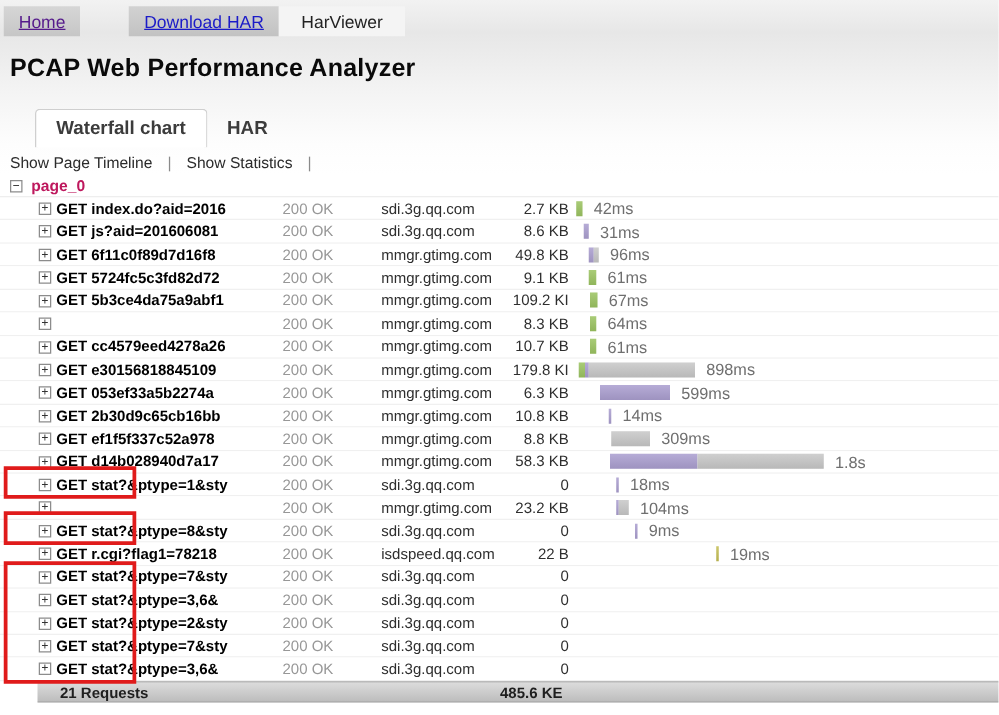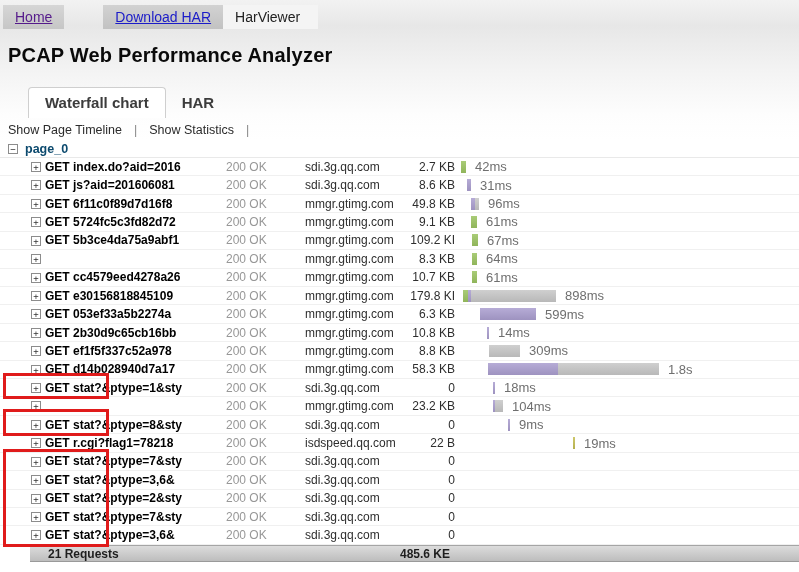--- a/index.html
+++ b/index.html
@@ -7,35 +7,35 @@
   .page {
     position:relative; width:799px; height:572px; overflow:hidden;
     font-family:"Liberation Sans","DejaVu Sans",sans-serif;
     background:linear-gradient(to bottom,#f2f2f2 0px,#e7e7e7 26px,#f3f3f3 70px,#fdfdfd 115px,#ffffff 140px);
   }
   
   .topnav { position:absolute; left:3px; top:5px; height:24px; display:flex; align-items:stretch; }
   .topnav a { display:flex; align-items:center; padding:0 12px; font-size:14px; text-decoration:underline; cursor:pointer; }
   .nav-home { background:linear-gradient(#d6d6d6,#c6c6c6); margin-right:39px; }
   .nav-dl { background:linear-gradient(#d2d2d2,#c2c2c2); }
-  .nav-current { background:#f4f4f4; color:#222; text-decoration:none; padding:0 18px 0 12px; font-size:14px; display:flex; align-items:center; }
+  .nav-current { background:#f4f4f4; color:#222; text-decoration:none; padding:0 18px 0 18px; font-size:14px; display:flex; align-items:center; }
   
   .page-title { position:absolute; left:8px; top:44px; font-size:20px; font-weight:bold; color:#0a0a0a; letter-spacing:0.2px; }
   
   .tabstrip { position:absolute; left:28px; top:88px; height:30px; display:flex; align-items:flex-end; }
   .tab { font-size:15px; font-weight:bold; color:#3c3c3c; padding:6px 16px 7px 16px; cursor:pointer; }
   .tab.active { background:#fff; border:1px solid #cfcfcf; border-bottom:none; border-radius:4px 4px 0 0; }
   
   .toolbar { position:absolute; left:8px; top:123px; font-size:12.5px; color:#2b2b2b; display:flex; gap:12px; align-items:center; }
   .toolbar .lnk { cursor:pointer; }
   .toolbar .sep { color:#8a8a8a; }
   
   .tree { position:absolute; left:0; top:140px; width:799px; }
   .page-row { height:18px; display:flex; align-items:center; padding-left:8px; border-bottom:1px solid #e9e9e9; background:#fff; }
-  .page-row .lbl { font-size:12.5px; font-weight:bold; color:#0c4a6e; margin-left:7px; }
+  .page-row .lbl { font-size:12.5px; font-weight:bold; color:#be185d; margin-left:7px; }
   .req-row { position:relative; height:18.43px; border-bottom:1px solid #f0f0f0; background:#fff; }
   .expander { position:absolute; width:10px; height:10px; top:4px; border:1px solid #8c8c8c; background:#fff;
               font-size:9px; line-height:8px; text-align:center; color:#333;
               font-family:"DejaVu Sans Mono",monospace; cursor:pointer; }
   .page-row .expander { position:static; flex:0 0 10px; }
   .req-row .expander { left:31px; }
   .cell { position:absolute; top:0; height:100%; display:flex; align-items:center; font-size:12px; white-space:nowrap; overflow:hidden; }
   .c-url { left:45px; width:149px; font-weight:bold; color:#000; cursor:pointer; }
   .c-status { left:204px; width:70px; color:#979797;margin-left:22px; }
   .c-domain { left:305px; width:95px; color:#2e2e2e; }

